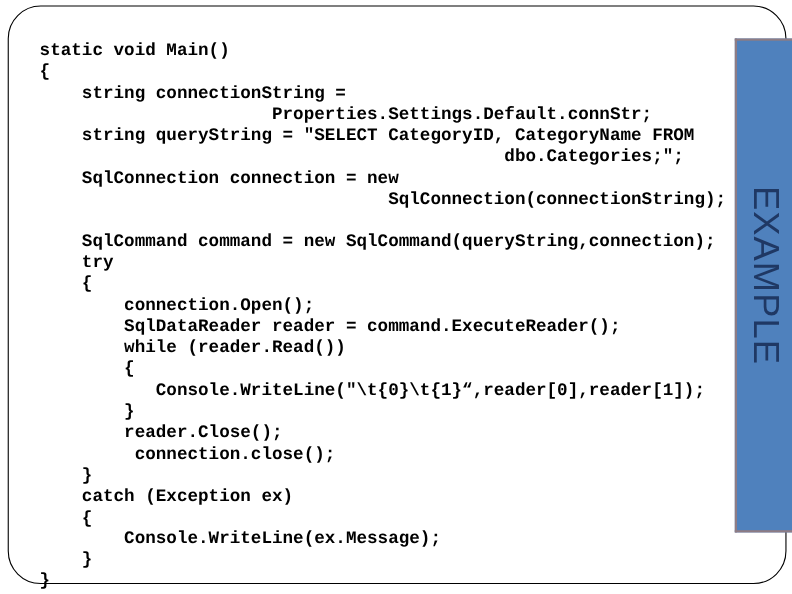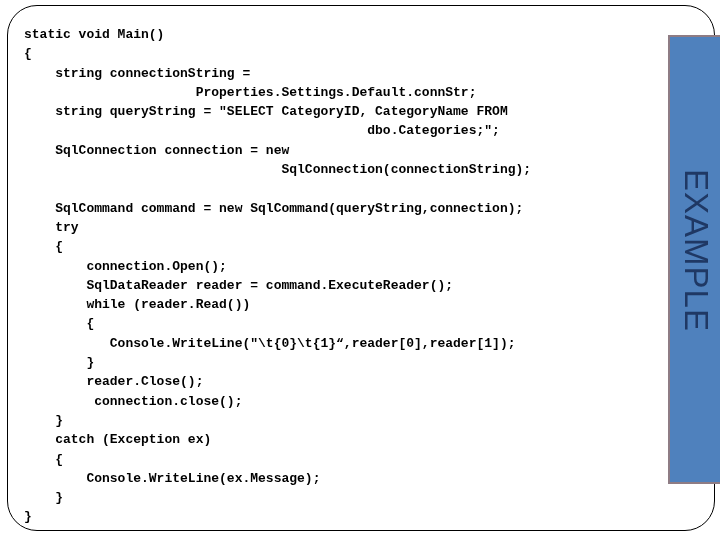--- a/index.html
+++ b/index.html
@@ -21,25 +21,25 @@
     height: 526px;
     box-sizing: border-box;
     border: 1.5px solid var(--frame-border, #000000);
     border-radius: 30px;
     background: transparent;
   }
   .code {
     position: absolute;
     left: 20px;
     top: 21px;
-    margin: 4px;
+    margin: 16px;
     white-space: pre;
     font-family: "Liberation Mono", "DejaVu Sans Mono", monospace;
     font-weight: bold;
-    font-size: 13px;
+    font-size: 16px;
     line-height: 19.3px;
     color: var(--code-text, #000000);
     z-index: 1;
   }
   .banner {
     position: absolute;
     left: 668px;
     top: 35px;
     width: 54px;
     height: 449px;

